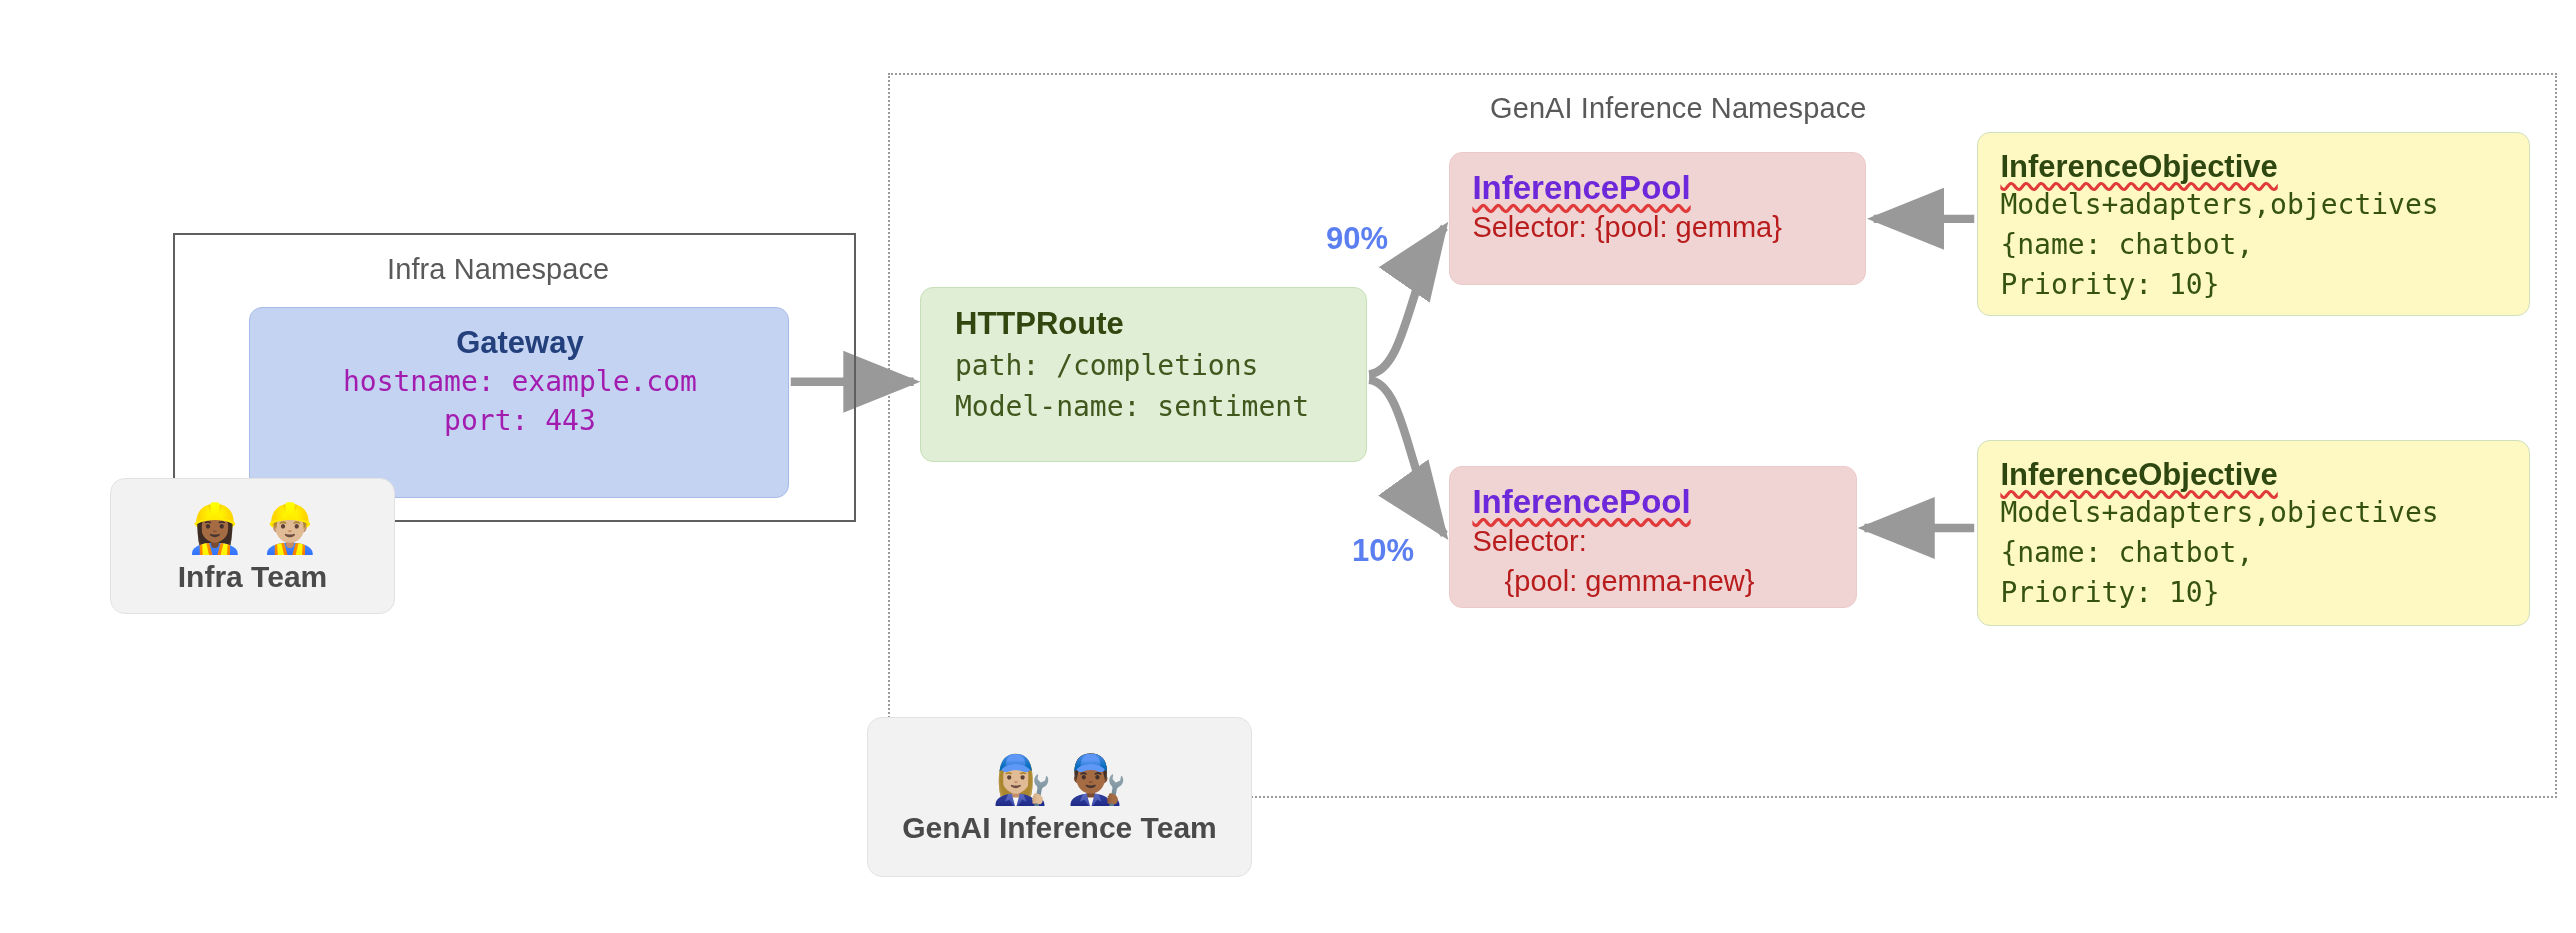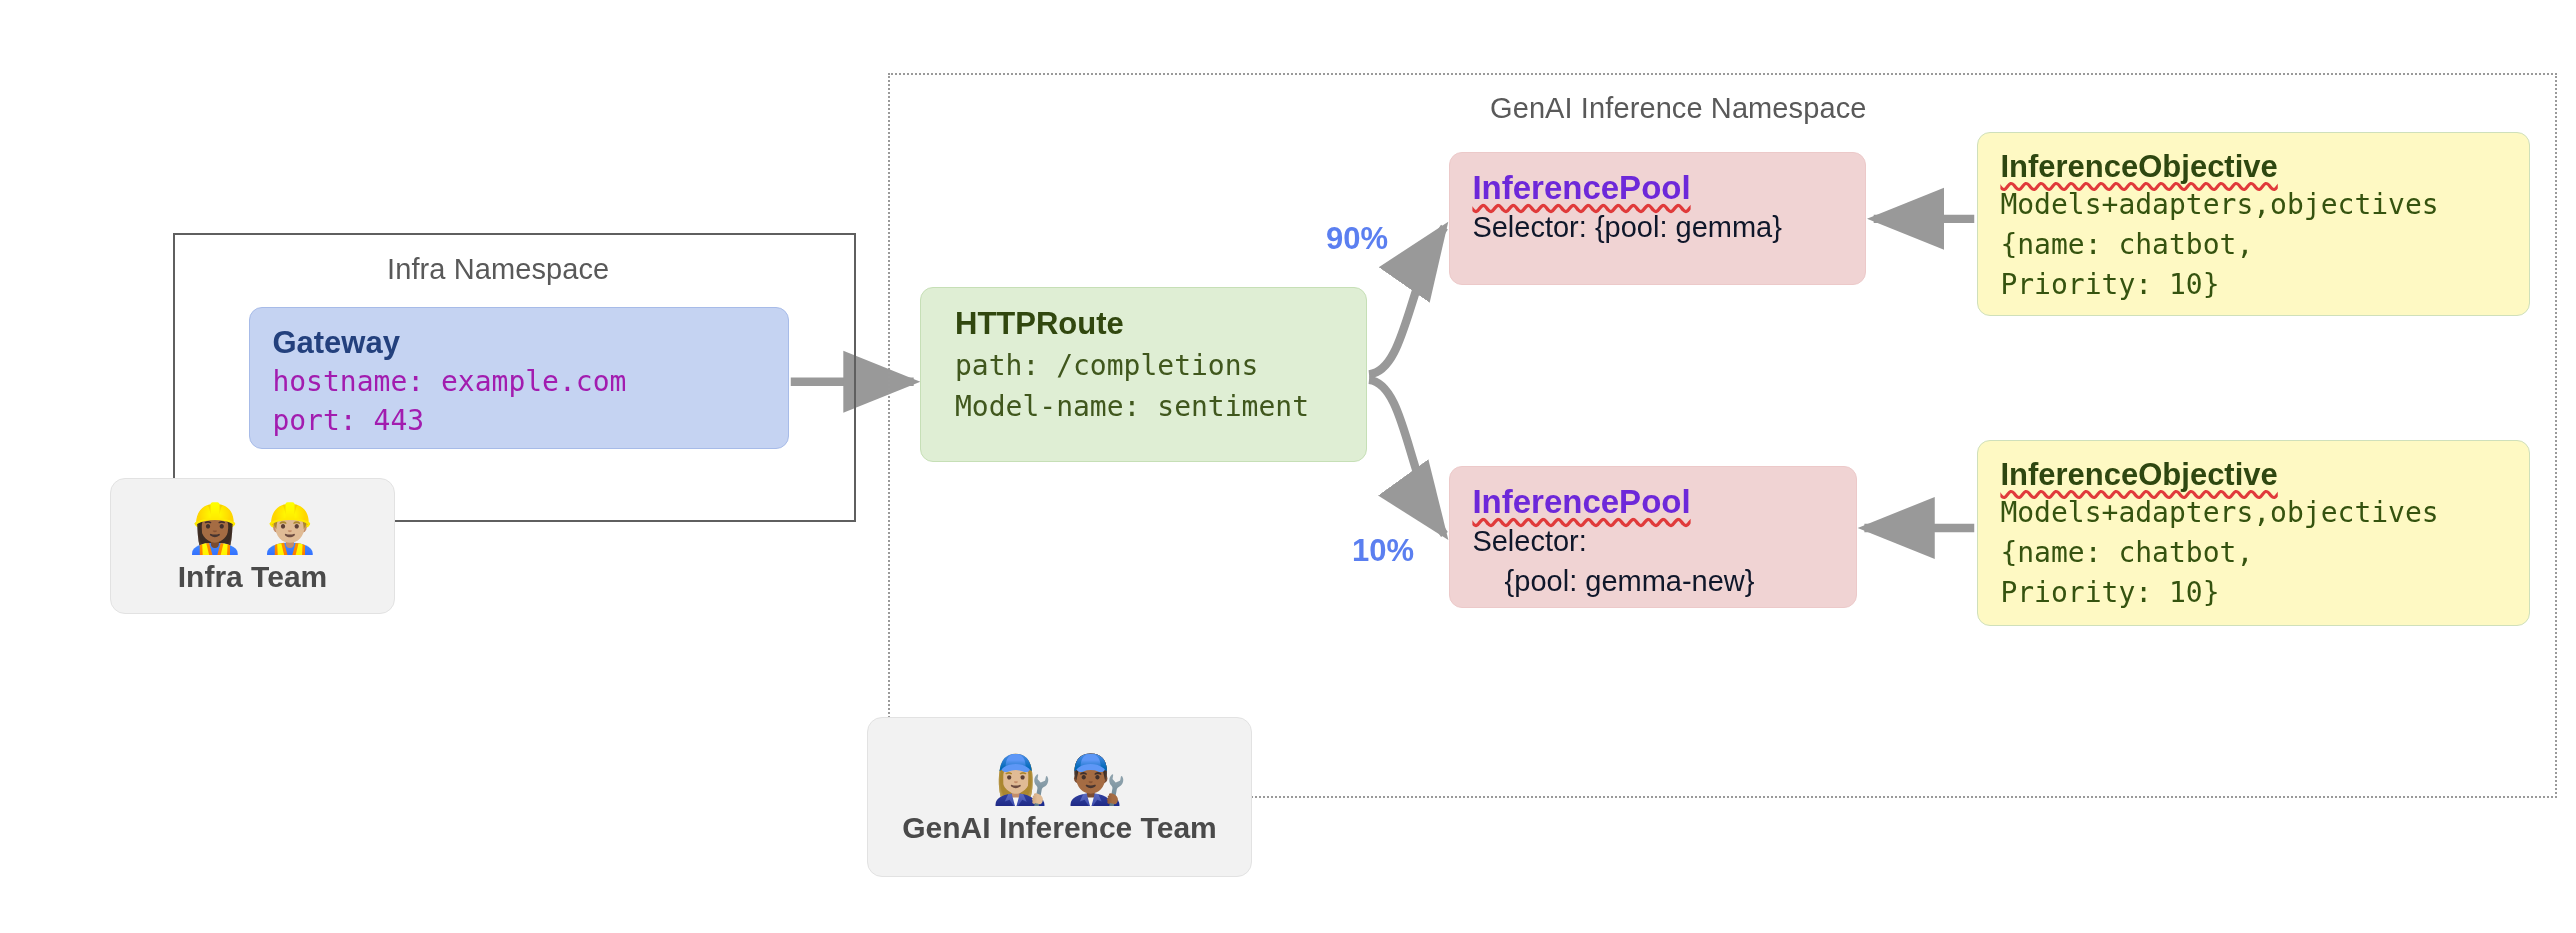--- a/index.html
+++ b/index.html
@@ -81,24 +81,25 @@
   .node .node-line {
     display: block;
     white-space: pre;
   }
 
   
   .node-gateway {
     left: 249px;
     top: 307px;
     width: 540px;
-    height: 142px;
+    height: 191px;
     background: #c5d3f2;
     border: 1.9px solid #a7bbe8;
     color: #2b4a8b;
+    text-align: center;
   }
   .node-gateway .node-title {
     font-size: 31px;
     color: #23407d;
     line-height: 39px;
     font-family: "Liberation Sans", sans-serif;
   }
   .node-gateway .node-line {
     font-family: "DejaVu Sans Mono", monospace;
     font-size: 28px;
@@ -139,21 +140,21 @@
     font-size: 33px;
     color: #6d28d9;
     line-height: 39px;
     text-decoration: underline wavy #e03a3a;
     text-decoration-skip-ink: none;
     text-underline-offset: 4.7px;
   }
   .node-pool .node-line {
     font-size: 29px;
     line-height: 40px;
-    color: #0f172a;
+    color: #b91c1c;
     font-family: "Liberation Sans", sans-serif;
   }
   .node-pool-top {
     left: 1449px;
     top: 152px;
     width: 417px;
     height: 133px;
   }
   .node-pool-bottom {
     left: 1449px;

